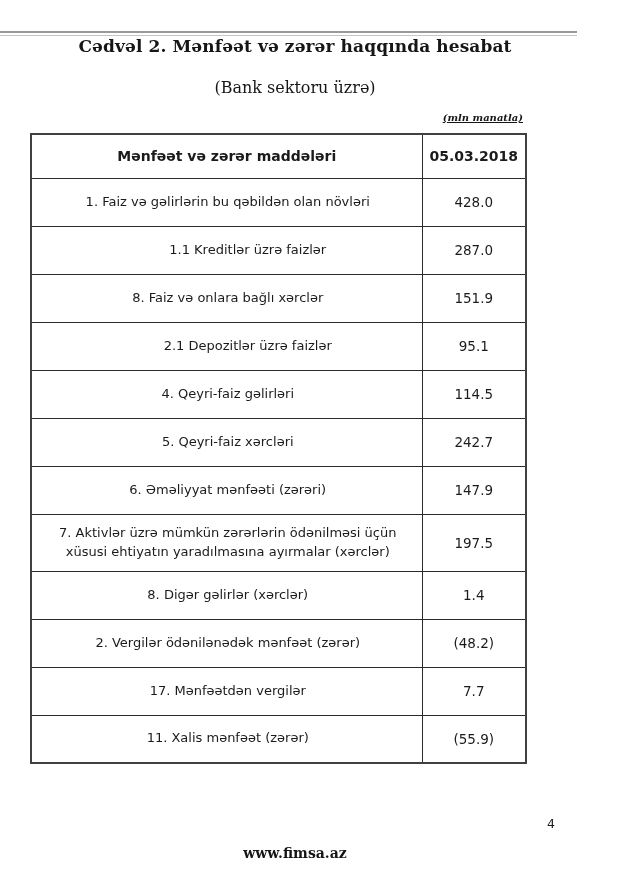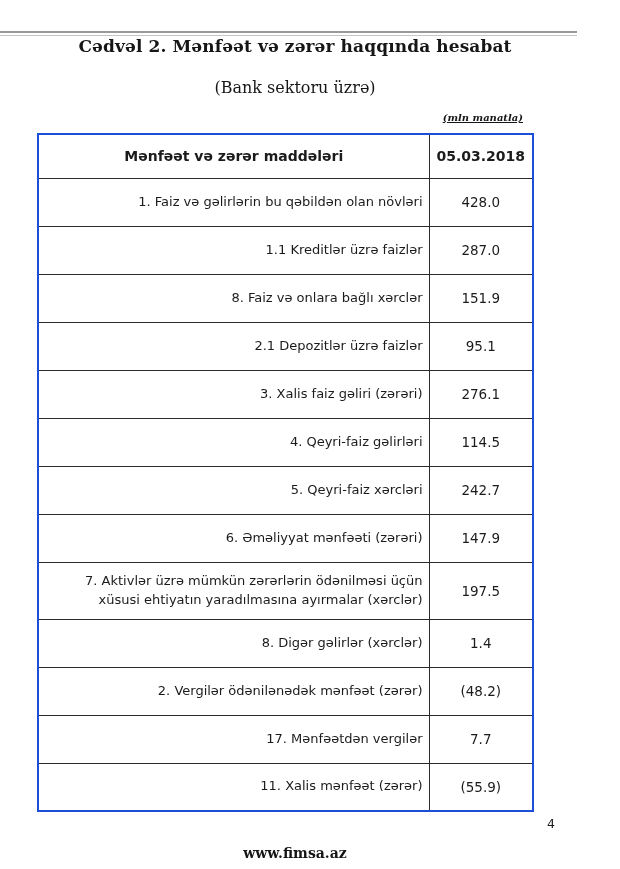--- a/index.html
+++ b/index.html
@@ -51,25 +51,25 @@
     font-family: "DejaVu Serif", serif;
     font-style: italic;
     font-weight: bold;
     font-size: 10px;
     text-decoration: underline;
     color: #161616;
   }
 
   table.pl-table {
     position: absolute;
-    top: 133px; left: 37px;
+    top: 133px; left: 30px;
     width: 495px;
     border-collapse: collapse;
     table-layout: fixed;
-    border: 2px solid #1d4ed8;
+    border: 2px solid #404040;
   }
   table.pl-table th,
   table.pl-table td {
     border: 1px solid #2a2a2a;
     vertical-align: middle;
     color: #1b1b1b;
   }
   col.c-label { width: 391px; }
   col.c-value { width: 104px; }
 
@@ -79,21 +79,21 @@
     font-weight: bold;
     text-align: center;
     padding: 0 4px;
   }
 
   tbody tr { height: 48px; }
   tbody tr.tall { height: 57px; }
 
   td.label-cell {
     font-size: 13px;
-    text-align: right;
+    text-align: center;
     padding: 4px 6px 4px 8px;
     line-height: 1.45;
     margin-left: 8px;
   }
   td.label-cell.indent { padding-left: 48px; }
   td.value-cell {
     font-size: 13.5px;
     text-align: center;
     padding: 0 4px;
   }
@@ -154,24 +154,20 @@
   <tr>
     <td class="label-cell">8. Faiz və onlara bağlı xərclər</td>
     <td class="value-cell">151.9</td>
   </tr>
 
   <tr>
     <td class="label-cell indent">2.1 Depozitlər üzrə faizlər</td>
     <td class="value-cell">95.1</td>
   </tr>
 
-  <tr>
-    <td class="label-cell">3. Xalis faiz gəliri (zərəri)</td>
-    <td class="value-cell">276.1</td>
-  </tr>
 
   <tr>
     <td class="label-cell">4. Qeyri-faiz gəlirləri</td>
     <td class="value-cell">114.5</td>
   </tr>
 
   <tr>
     <td class="label-cell">5. Qeyri-faiz xərcləri</td>
     <td class="value-cell">242.7</td>
   </tr>

